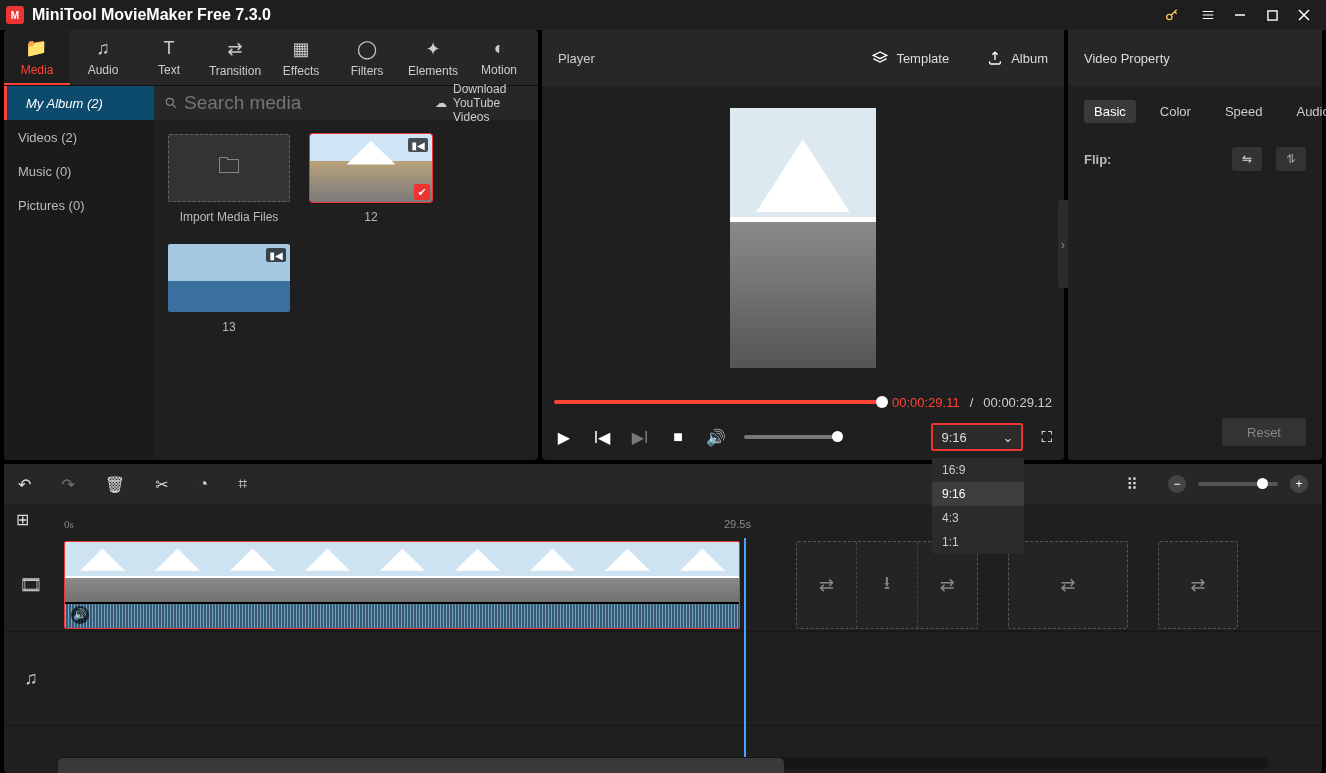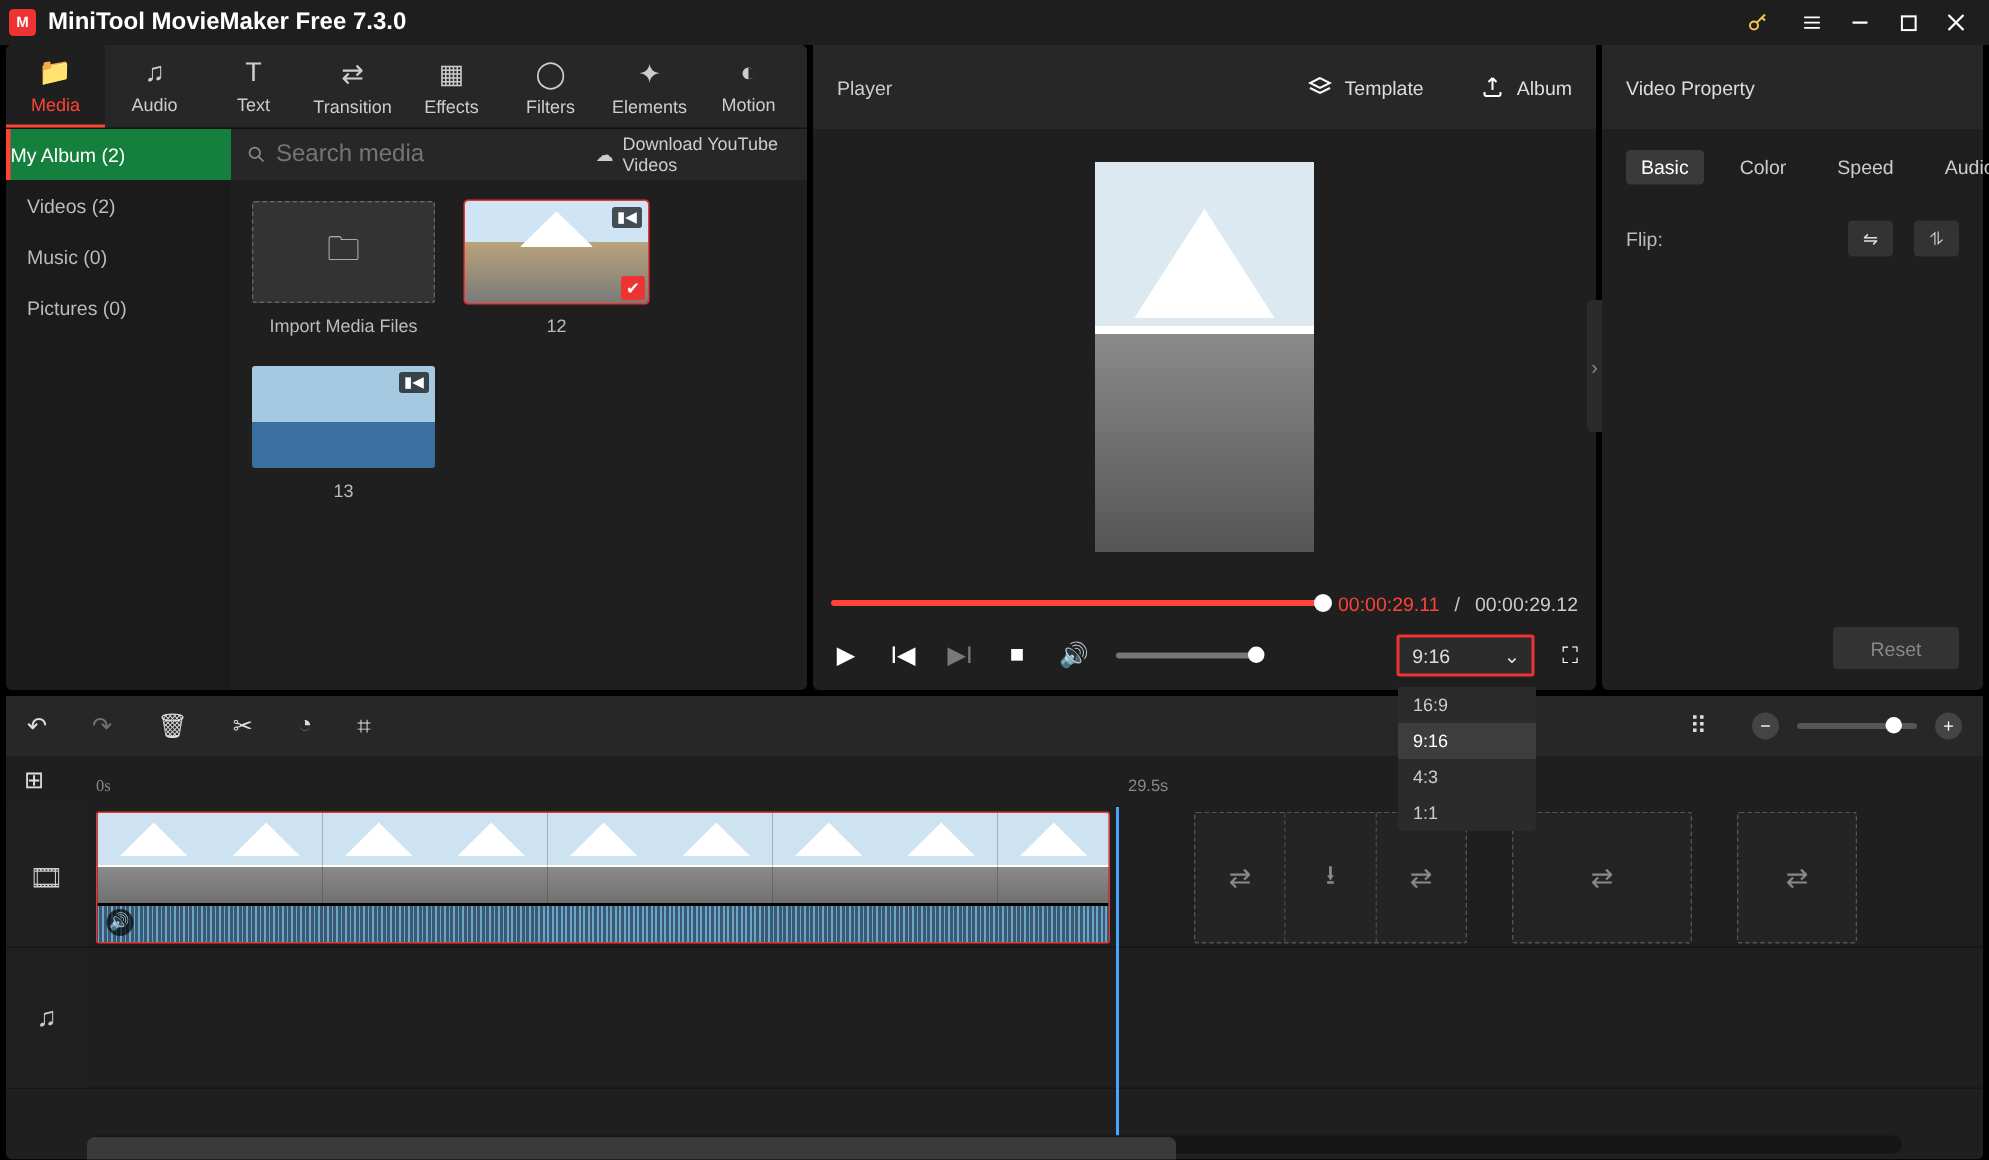--- a/index.html
+++ b/index.html
@@ -12,24 +12,24 @@
   .key-icon { color:#f5c451; margin-right:4px;}
   .main-row { display:flex; height:430px; padding:0 4px; gap:4px; }
   .media-panel { width:534px; background:#1f1f1f; border-radius:4px; overflow:hidden; display:flex; flex-direction:column;}
   .top-tabs { height:56px; display:flex; border-bottom:1px solid #111; background:#272727;}
   .top-tab { flex:0 0 auto; width:66px; display:flex; flex-direction:column; align-items:center; justify-content:center; gap:4px; color:#ccc; cursor:pointer; font-size:12px;}
   .top-tab.active { color:#ff4336; border-bottom:2px solid #ff4336; background:#1f1f1f;}
   .top-tab .ticon { font-size:18px; }
   .media-body { flex:1; display:flex; }
   .side-list { width:150px; background:#1b1b1b; padding-top:0;}
   .side-item { height:34px; display:flex; align-items:center; padding:0 14px; color:#bbb; cursor:pointer; font-size:13px;}
-  .side-item.active { background:#15803d; color:#fff; border-left:3px solid #ff4336; padding-left:0;}
+  .side-item.active { background:#0c4a6e; color:#fff; border-left:3px solid #ff4336; padding-left:19px;font-style:italic;}
   .media-content { flex:1; display:flex; flex-direction:column;}
   .search-row { height:34px; display:flex; align-items:center; padding:0 10px; gap:6px; background:#272727;}
-  .search-input { flex:1; background:transparent; border:none; outline:none; color:#ccc; font-size:16px;}
+  .search-input { flex:1; background:transparent; border:none; outline:none; color:#ccc; font-size:19px;}
   .yt-link { color:#ccc; font-size:12px; cursor:pointer; display:flex; align-items:center; gap:6px;}
   .thumbs { flex:1; padding:14px; display:flex; flex-wrap:wrap; gap:20px; align-content:flex-start;}
   .thumb-cell { width:122px; display:flex; flex-direction:column; align-items:center; gap:8px;}
   .thumb { width:122px; height:68px; border-radius:2px; position:relative; background:#333;}
   .thumb.import { border:1.5px dashed #666; display:flex; align-items:center; justify-content:center; color:#ccc; font-size:22px;}
   .thumb .cam { position:absolute; top:4px; right:4px; width:20px; height:14px; background:#000a; border-radius:2px; display:flex; align-items:center; justify-content:center; color:#fff; font-size:10px;}
   .thumb .check { position:absolute; bottom:2px; right:2px; width:16px; height:16px; background:#e33; border-radius:2px; display:flex; align-items:center; justify-content:center; color:#fff; font-size:11px;}
   .thumb.sel { outline:1px solid #e33; }
   .thumb-label { font-size:12px; color:#bbb;}
   .fuji { background:linear-gradient(#cfe4f5 0%, #cfe4f5 40%, #b9a37a 40%, #7a7a7a 100%);}
@@ -76,21 +76,21 @@
   .timeline-wrap { height:309px; background:#1f1f1f; margin:4px; border-radius:4px; display:flex; flex-direction:column;}
   .tl-toolbar { height:40px; display:flex; align-items:center; padding:0 14px; gap:30px; background:#272727;}
   .tl-btn { color:#ddd; font-size:16px; cursor:pointer;}
   .tl-spacer { flex:1; }
   .zoom-ctrl { display:flex; align-items:center; gap:12px;}
   .zoom-track { width:80px; height:4px; background:#555; border-radius:2px; position:relative;}
   .zoom-dot { position:absolute; right:10px; top:-4px; width:11px; height:11px; background:#fff; border-radius:50%;}
   .zoom-btn { width:18px; height:18px; border-radius:50%; background:#444; color:#fff; display:flex; align-items:center; justify-content:center; cursor:pointer; font-size:12px;}
   .tl-ruler { height:34px; display:flex; align-items:flex-end; padding-left:54px; position:relative; color:#888; font-size:11px;}
   .ruler-mark-start { position:absolute; left:60px; bottom:8px;font-family:Liberation Serif, serif;}
-  .ruler-mark-end { position:absolute; left:748px; bottom:8px;}
+  .ruler-mark-end { position:absolute; left:720px; bottom:8px;}
   .tl-ruler .addtrack { position:absolute; left:12px; top:6px; color:#ddd; font-size:16px;}
   .tl-tracks { flex:1; position:relative; overflow:hidden;}
   .playhead { position:absolute; left:740px; top:-6px; bottom:0; width:2px; background:#4aa3ff; z-index:20;}
   .playhead::before { content:""; position:absolute; top:-8px; left:-5px; width:12px; height:10px; background:#4aa3ff; border-radius:2px;}
   .track-row { height:94px; display:flex; align-items:center; border-bottom:1px solid #161616;}
   .track-head { width:54px; display:flex; align-items:center; justify-content:center; color:#ccc; font-size:18px; align-self:stretch; background:#202020;}
   .track-body { flex:1; position:relative; height:100%; display:flex; align-items:center;}
   .clip { height:88px; border:1px solid #e33; border-radius:2px; position:relative; overflow:hidden; display:flex; margin-left:6px;}
   .clip-frame { flex:0 0 75px; height:100%; background:linear-gradient(#cde3f2 0,#cde3f2 40%,#fff 40%,#fff 42%,#8a8a8a 42%,#555 100%); position:relative;}
   .clip-frame::before { content:""; position:absolute; left:20%; top:8%; width:60%; height:26%; background:#fff; clip-path:polygon(50% 0,100% 100%,0 100%);} 
@@ -286,21 +286,21 @@
   <div class="prop-panel">
     <div class="expand-handle">›</div>
     <div class="prop-head">Video Property</div>
     <div class="prop-tabs">
       <div class="prop-tab active">Basic</div>
       <div class="prop-tab">Color</div>
       <div class="prop-tab">Speed</div>
       <div class="prop-tab">Audio</div>
     </div>
     <div class="prop-row">
-      <span style="width:54px;">Flip:</span>
+      <span style="width:54px;font-weight:bold;">Flip:</span>
       <div style="flex:1"></div>
       <div class="mini-btn">⇋</div>
       <div class="mini-btn">⥮</div>
     </div>
     <div class="reset-btn">Reset</div>
   </div>
 </div>
 
 <div class="timeline-wrap">
   <div class="tl-toolbar">

